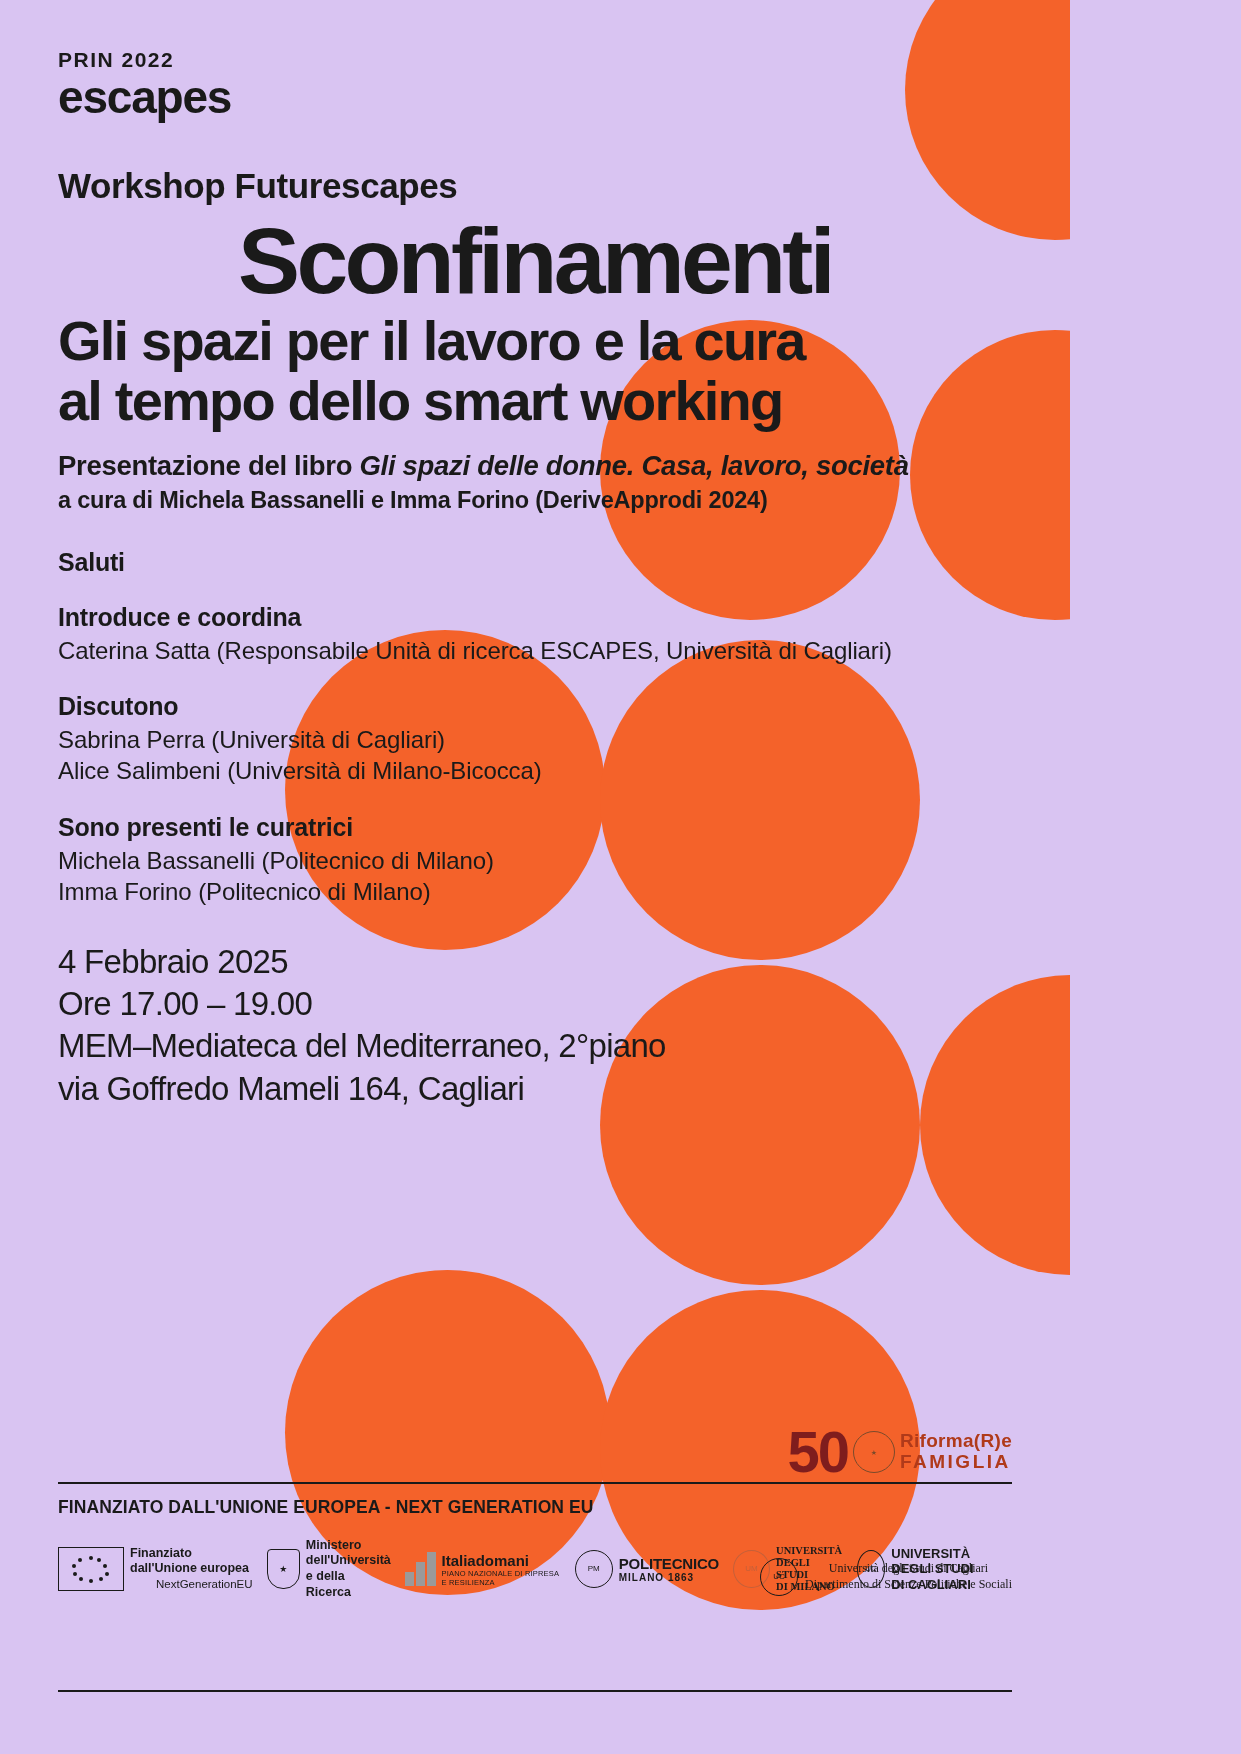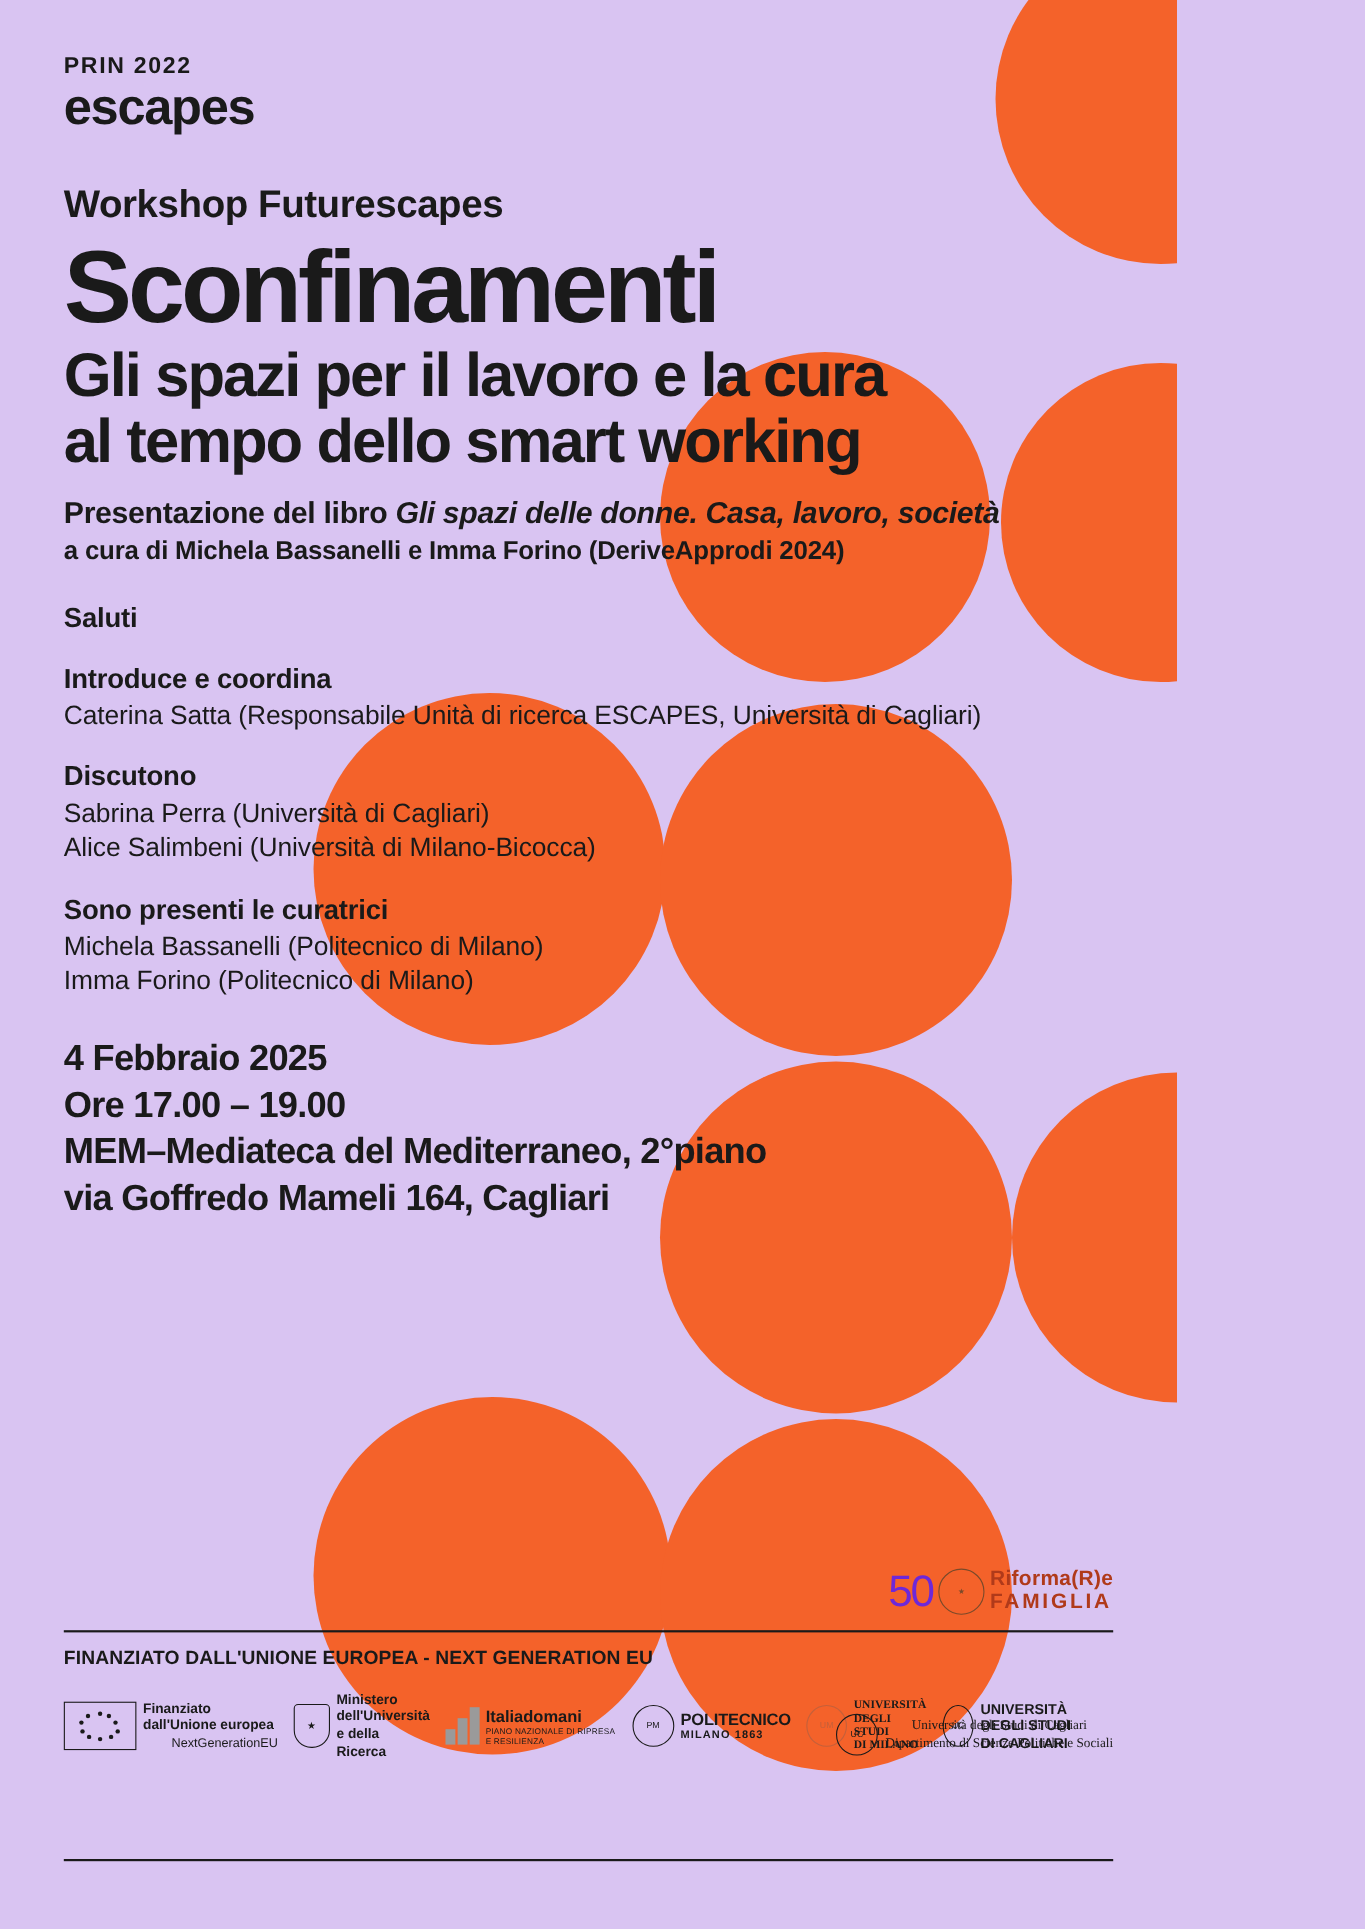--- a/index.html
+++ b/index.html
@@ -52,20 +52,21 @@
     font-weight: bold;
     letter-spacing: -0.4px;
     margin: 0 0 8px 0;
   }
   .title-main {
     font-size: 93px;
     font-weight: bold;
     letter-spacing: -3.6px;
     line-height: 1.02;
     margin: 0 0 2px 0;
+    text-align: center;
   }
   .subtitle {
     font-size: 56px;
     font-weight: bold;
     letter-spacing: -1.8px;
     line-height: 1.07;
     margin: 0 0 18px 0;
   }
   .booklead {
     font-size: 27.5px;
@@ -93,21 +94,21 @@
     font-weight: normal;
     letter-spacing: -0.1px;
     line-height: 1.3;
     margin: 0;
   }
   .when {
     margin-top: 34px;
   }
   .when p {
     font-size: 33px;
-    font-weight: bold;
+    font-weight: normal;
     letter-spacing: -0.7px;
     line-height: 1.28;
     margin: 0;
   }
   
   .footer {
     position: absolute;
     left: 58px;
     right: 58px;
     top: 1482px;
@@ -186,23 +187,23 @@
   
   .badge50 {
     position: absolute;
     right: 0;
     top: -56px;
     display: flex;
     align-items: center;
     gap: 5px;
   }
   .b50 {
-    font-size: 40px;
-    font-weight: normal;
-    color: #6d28d9;
+    font-size: 58px;
+    font-weight: bold;
+    color: #7f1d1d;
     line-height: 0.9;
     letter-spacing: -2px;
   }
   .b50-seal {
     width: 42px; height: 42px; border-radius: 50%;
     border: 1.3px solid #7a4a2a;
     display: flex; align-items: center; justify-content: center;
     font-size: 7px; color: #7a4a2a; text-align: center; line-height: 1;
   }
   .b50-txt { font-size: 19px; font-weight: bold; color: #b03a1a; line-height: 1.1; letter-spacing: 0.3px; }

